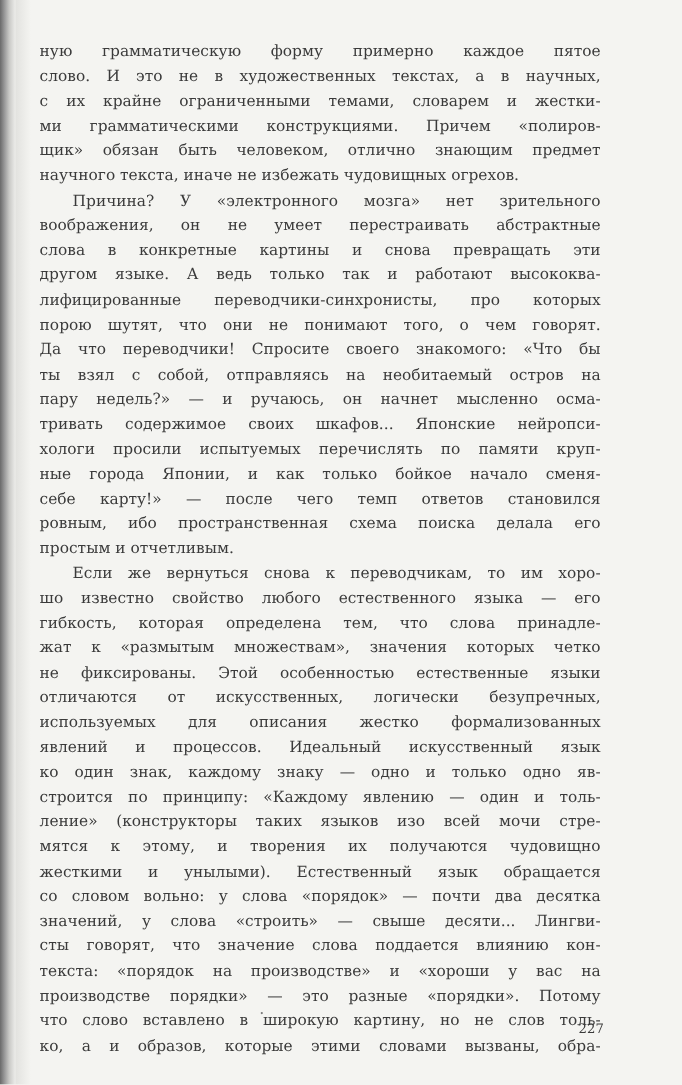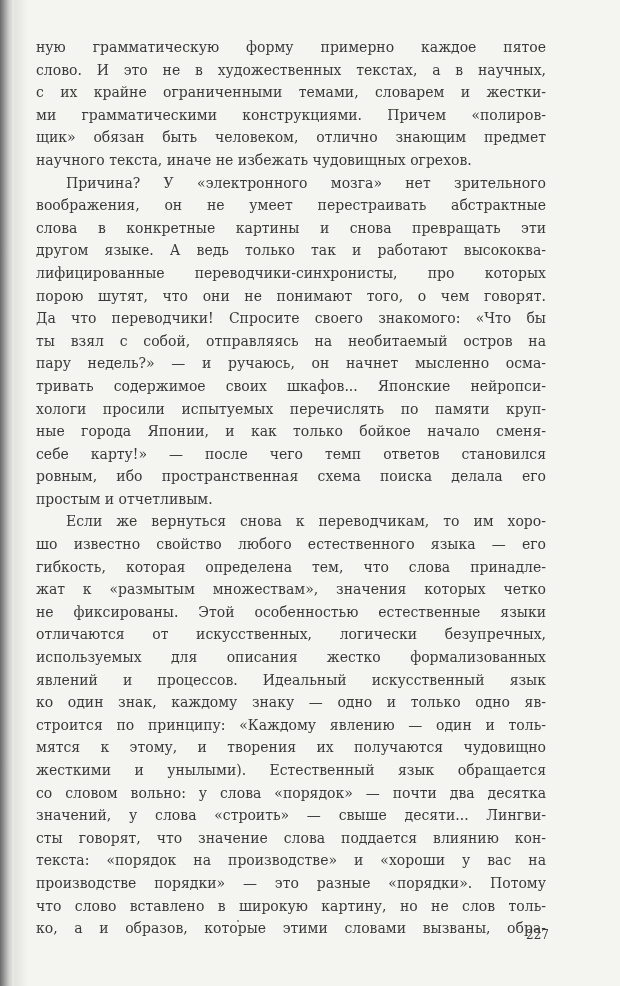--- a/index.html
+++ b/index.html
@@ -76,20 +76,21 @@
     <span class="line indent">Если же вернуться снова к переводчикам, то им хоро-</span>
     <span class="line">шо известно свойство любого естественного языка — его</span>
     <span class="line">гибкость, которая определена тем, что слова принадле-</span>
     <span class="line">жат к «размытым множествам», значения которых четко</span>
     <span class="line">не фиксированы. Этой особенностью естественные языки</span>
     <span class="line">отличаются от искусственных, логически безупречных,</span>
     <span class="line">используемых для описания жестко формализованных</span>
     <span class="line">явлений и процессов. Идеальный искусственный язык</span>
     <span class="line">ко один знак, каждому знаку — одно и только одно яв-</span>
     <span class="line">строится по принципу: «Каждому явлению — один и толь-</span>
+    <span class="line">ление» (конструкторы таких языков изо всей мочи стре-</span>
     <span class="line">мятся к этому, и творения их получаются чудовищно</span>
     <span class="line">жесткими и унылыми). Естественный язык обращается</span>
     <span class="line">со словом вольно: у слова «порядок» — почти два десятка</span>
     <span class="line">значений, у слова «строить» — свыше десяти... Лингви-</span>
     <span class="line">сты говорят, что значение слова поддается влиянию кон-</span>
     <span class="line">текста: «порядок на производстве» и «хороши у вас на</span>
     <span class="line">производстве порядки» — это разные «порядки». Потому</span>
     <span class="line">что слово вставлено в широкую картину, но не слов толь-</span>
     <span class="line">ко, а и образов, которые этими словами вызваны, обра-</span>
 

